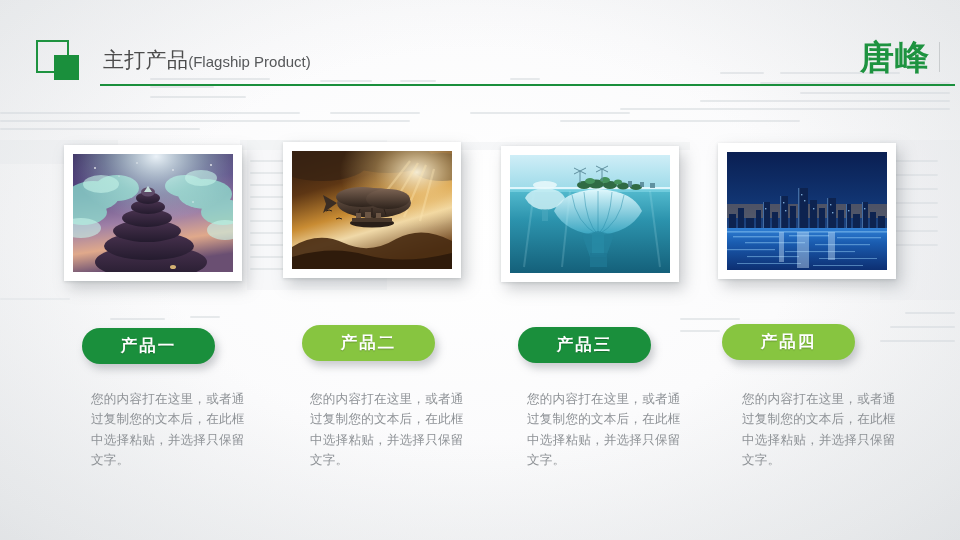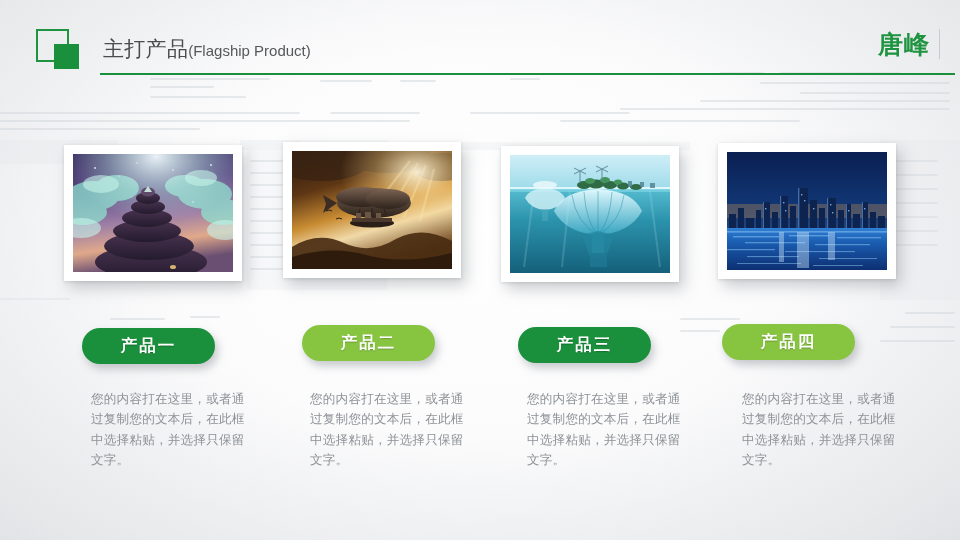--- a/index.html
+++ b/index.html
@@ -37,21 +37,21 @@
     position: absolute;
     background: #eceef0;
   }
   .vignette {
     position: absolute; inset: 0;
     background: radial-gradient(ellipse 700px 430px at 50% 45%, rgba(255,255,255,0) 45%, rgba(190,195,200,.30) 100%);
     pointer-events: none;
   }
 
   
-  .header { position: absolute; left: 0; top: 5px; width: 960px; height: 80px; }
+  .header { position: absolute; left: 0; top: 16px; width: 960px; height: 80px; }
 
   .logo-mark { position: absolute; left: 36px; top: 24px; width: 48px; height: 40px; }
   .logo-mark .outline {
     position: absolute; left: 0; top: 0;
     width: 33px; height: 33px;
     border: 2.2px solid #1e9340;
     background: transparent;
   }
   .logo-mark .filled {
     position: absolute; left: 18px; top: 15px;
@@ -74,21 +74,21 @@
 
   .header-rule {
     position: absolute; left: 100px; top: 68px;
     width: 855px; height: 2px;
     background: #1a8f3c;
   }
 
   
   .brand { position: absolute; right: 12px; top: 24px; display: flex; align-items: center; }
   .brand-cn {
-    font-size: 25px;
+    font-size: 34px;
     font-weight: bold;
     color: #1e9340;
     letter-spacing: 1px;
     line-height: 1;
     padding-right: 9px;
   }
   .brand-sep { width: 1px; height: 30px; background: #c9ccce; margin-right: 8px; }
   .brand-text { display: flex; flex-direction: column; justify-content: center; }
   .brand-text .b1 {
     font-size: 13.5px; font-weight: bold; color: #4d4f52;

